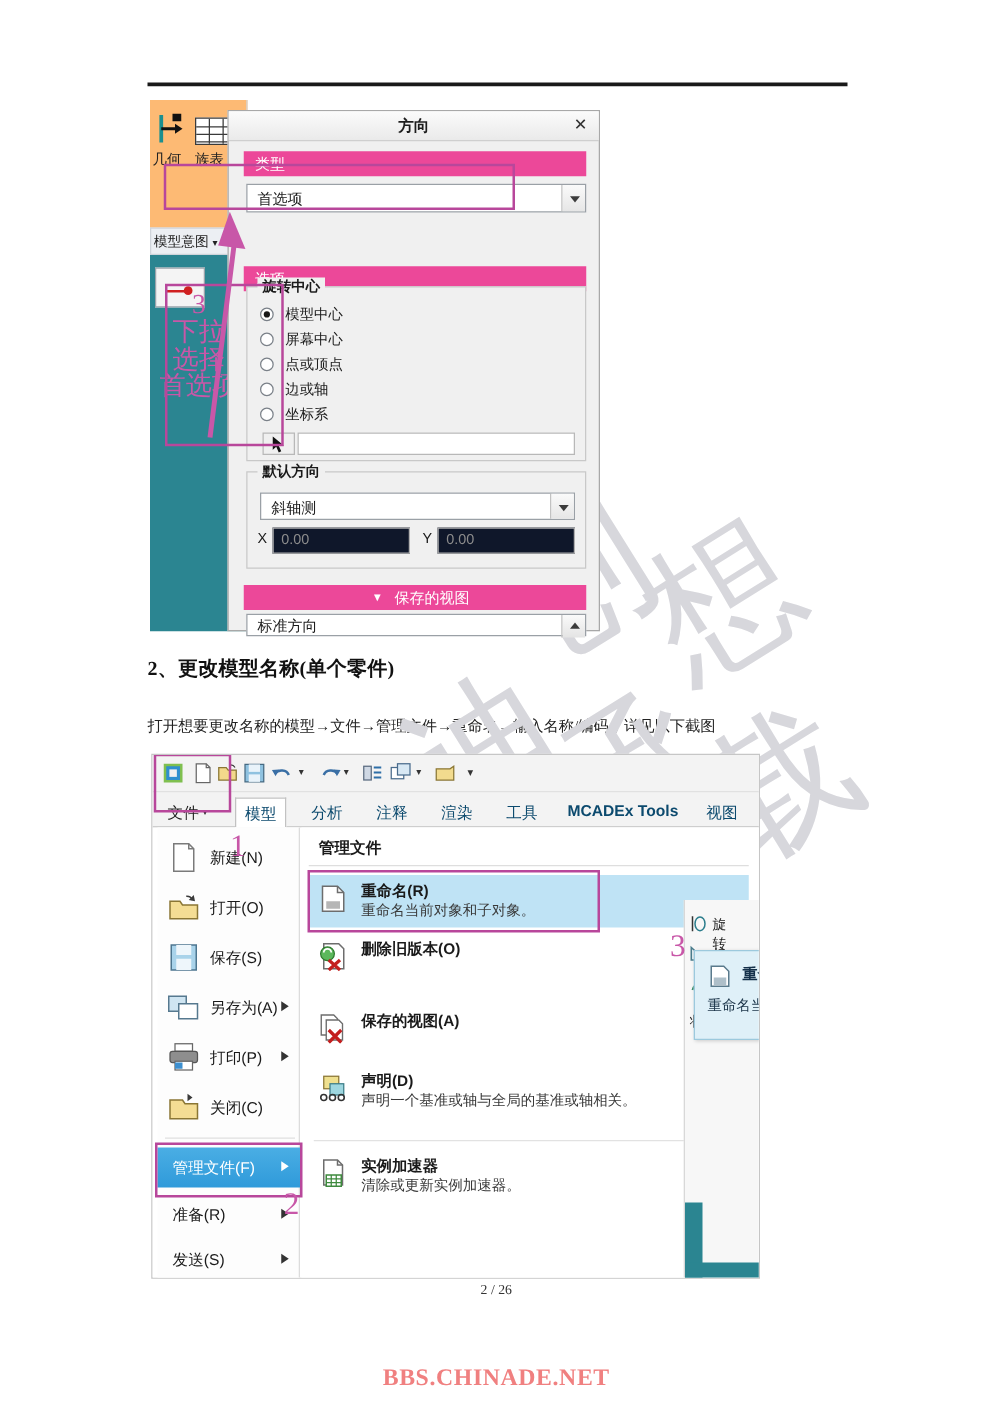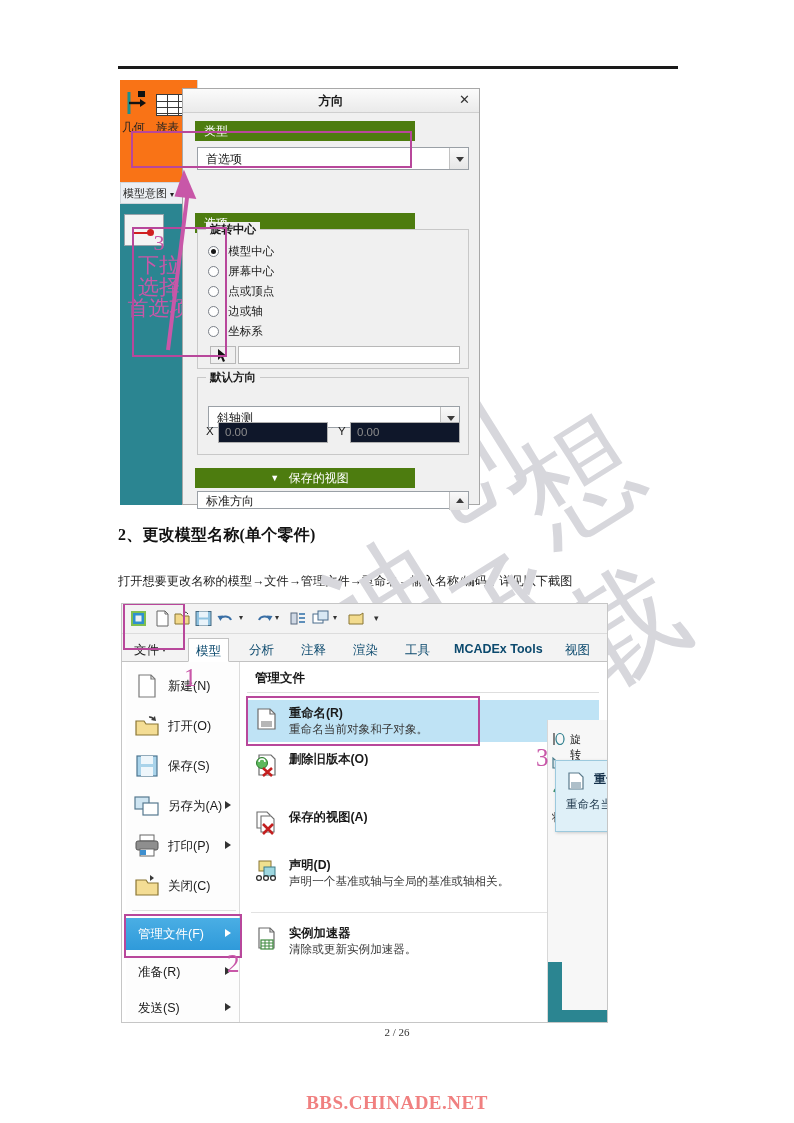--- a/index.html
+++ b/index.html
@@ -36,21 +36,21 @@
   .fig1 {
     position:absolute; left:120px; top:80px; width:360px; height:425px;
     z-index:10;
   }
   .f1-bg-app {
     position:absolute; left:0; top:0; width:78px; height:425px;
     background:#ffffff;
   }
   .f1-ribbon {
     position:absolute; left:0; top:0; width:78px; height:110px;
-    background:#f97316; border-right:1px solid #d4d4d4;text-align:center;
+    background:#fdba74; border-right:1px solid #d4d4d4;text-align:center;
   }
   .f1-icon-geom {
     position:absolute; left:6px; top:10px; width:22px; height:26px;
   }
   .f1-icon-table {
     position:absolute; left:36px; top:14px; width:34px; height:22px;
     border:1.4px solid #3a3a3a; background:#fff;
   }
   .f1-icon-table:before, .f1-icon-table:after {
     content:""; position:absolute; background:#3a3a3a;
@@ -105,22 +105,22 @@
   .dlg-title-text {
     position:absolute; left:0; right:0; top:4px; text-align:center;
     font-size:12.5px; color:#1d1d1d; font-weight:bold;
     font-family:"Liberation Sans", sans-serif;
   }
   .dlg-close {
     position:absolute; right:9px; top:4px; font-size:13px; color:#333;
     font-family:"Liberation Sans", sans-serif; line-height:1;
   }
   .sec-bar {
-    position:absolute; left:12px; width:220px; height:20px;
-    background:#4d7c0f; color:#fff; font-size:12px;
+    position:absolute; left:12px; width:274px; height:20px;
+    background:#ec4899; color:#fff; font-size:12px;
     padding:2px 0 0 9px; font-family:"Liberation Sans", sans-serif;
   }
   .sec-bar.type { top:32px; }
   .sec-bar.opts { top:124px; }
   .sec-bar.saved { top:379px;text-align:center; }
   .sec-bar .caret { display:inline-block; margin-right:6px; font-size:9px;
     position:relative; top:-1px; }
 
   .combo {
     position:absolute; background:#fff; border:1px solid #9aa0a6;
@@ -171,21 +171,21 @@
     position:absolute; left:12px; top:116px; width:26px; height:18px;
     background:#f0f0f0; border:1px solid #b8b8b8;
   }
   .pickfield {
     position:absolute; left:40px; top:116px; width:222px; height:18px;
     background:#fff; border:1px solid #b8b8b8;
   }
 
   #grp-defdir { left:14px; top:288px; width:272px; height:78px;
     background:#f0f0f0; }
-  #defdir-combo { left:10px; top:16px; width:252px; height:22px;margin-top:12px; }
+  #defdir-combo { left:10px; top:16px; width:252px; height:22px; }
   .xyrow { position:absolute; top:44px; left:8px; width:256px; height:21px; }
   .xylabel { position:absolute; font-size:11.5px; color:#1a1a1a;
     font-family:"Liberation Sans", sans-serif; top:3px; }
   .xyfield {
     position:absolute; top:0; height:21px; background:#0f172a;
     border:1px solid #b0b0b0; font-size:11.5px; color:#8c8c8c;
     padding:3px 0 0 6px; font-family:"Liberation Sans", sans-serif;
   }
 
   #saved-combo { left:14px; top:402px; width:272px; height:18px; }

